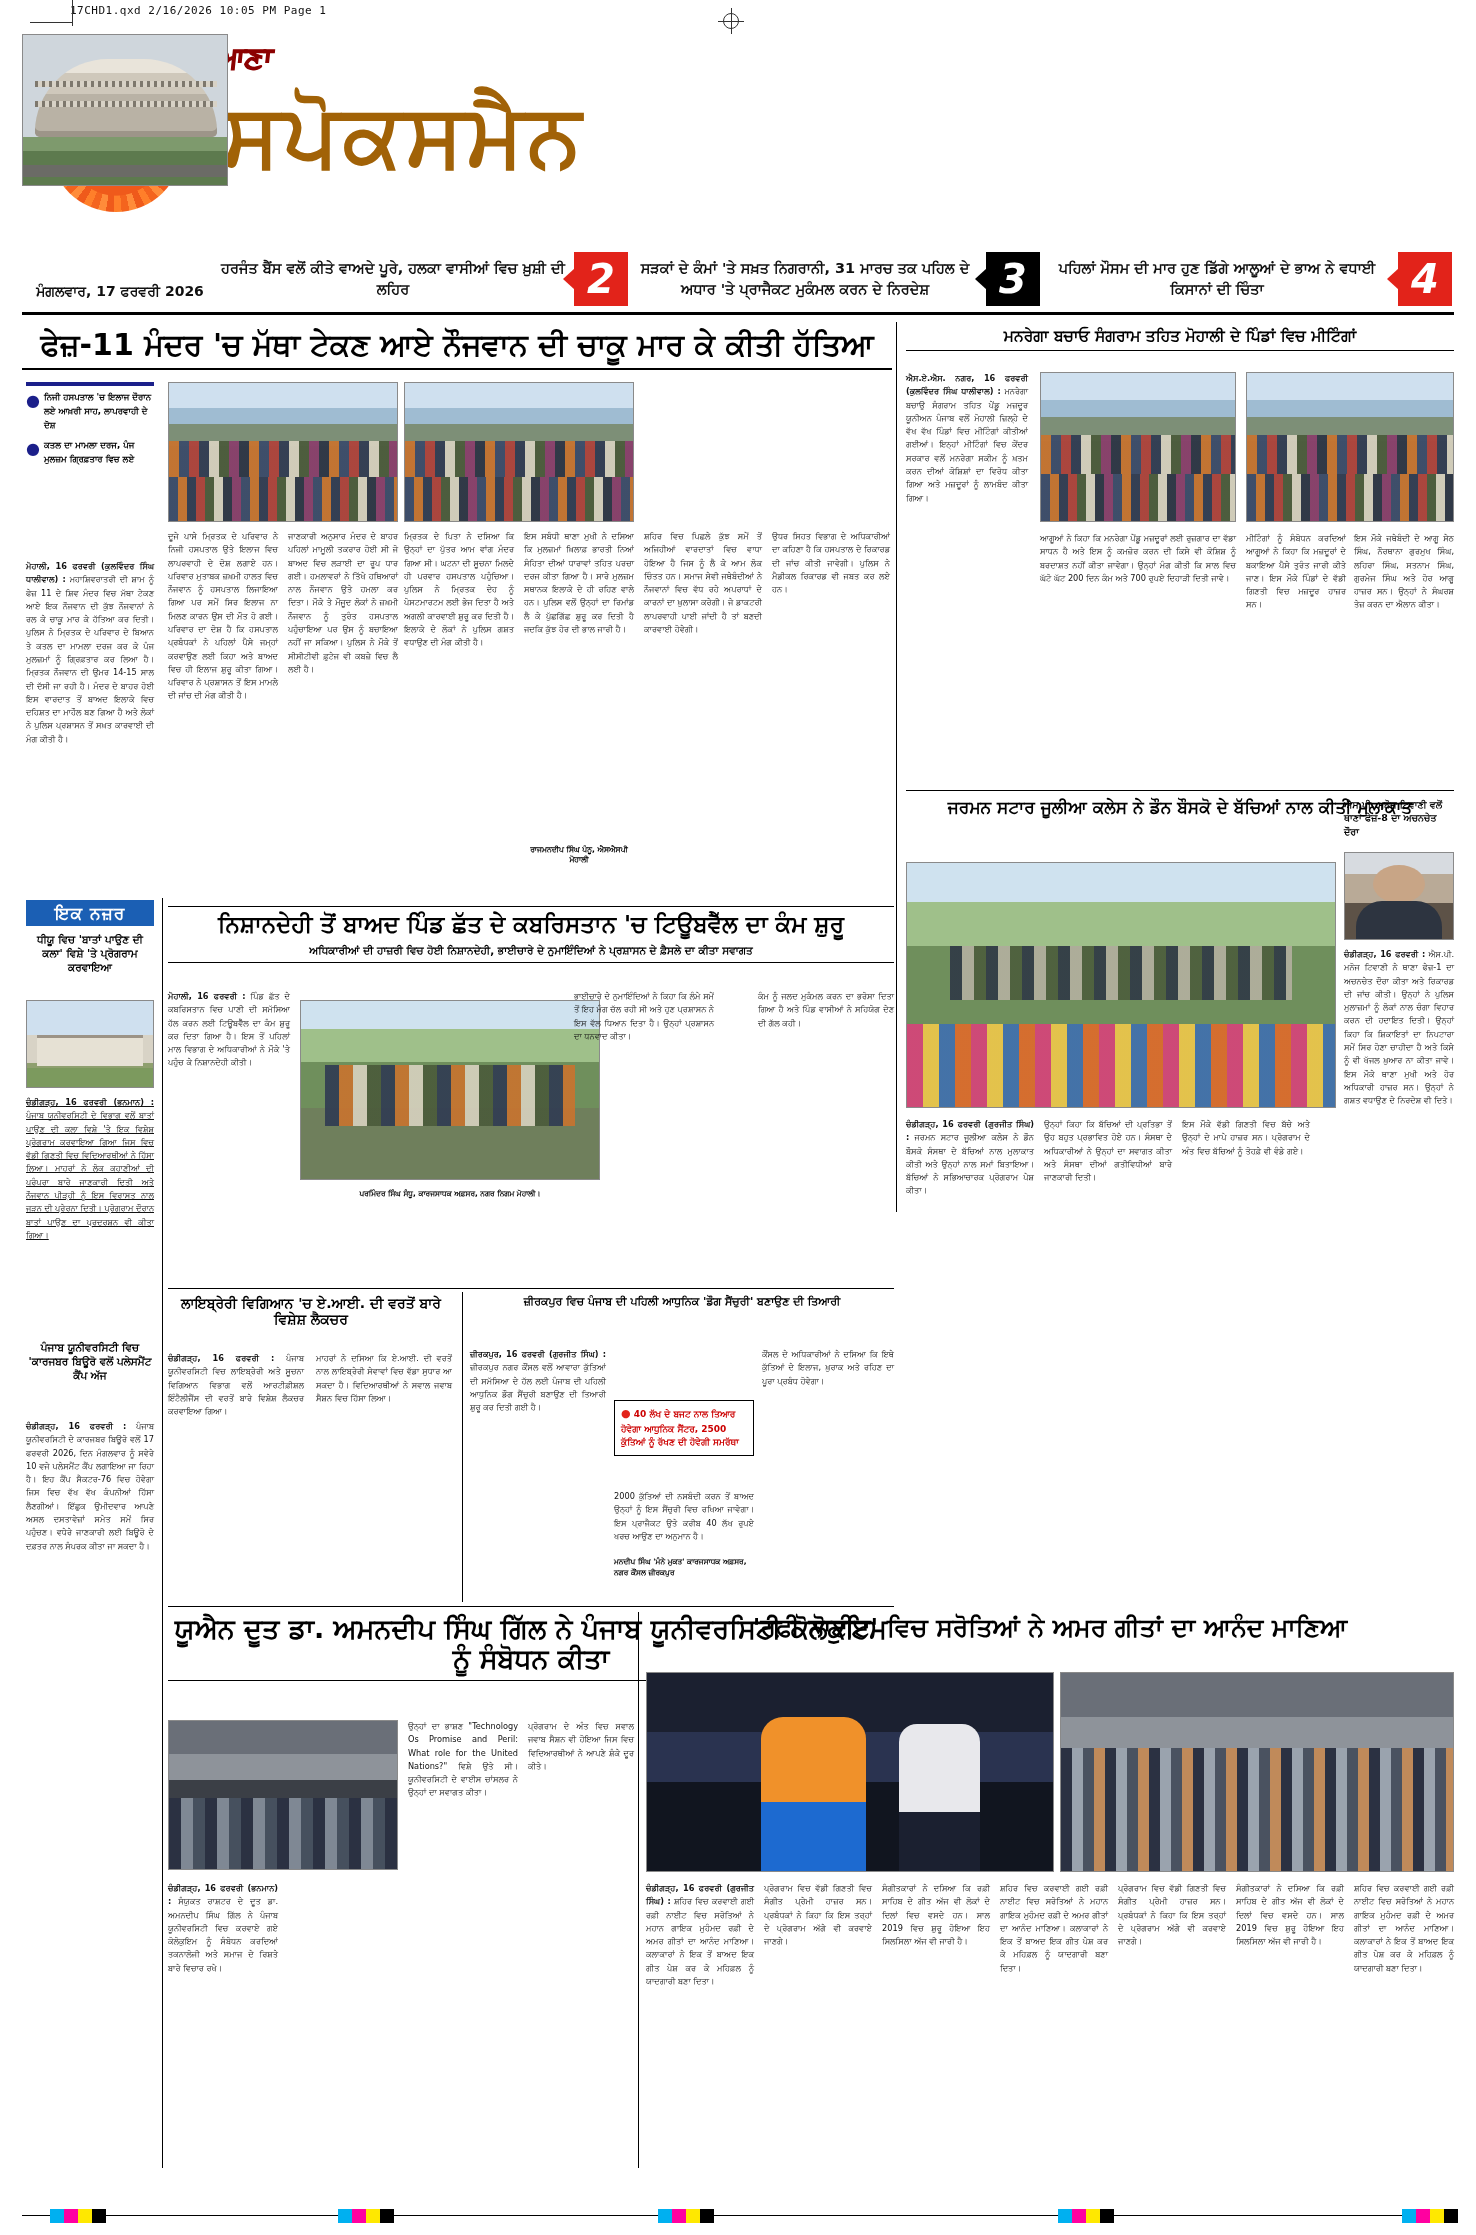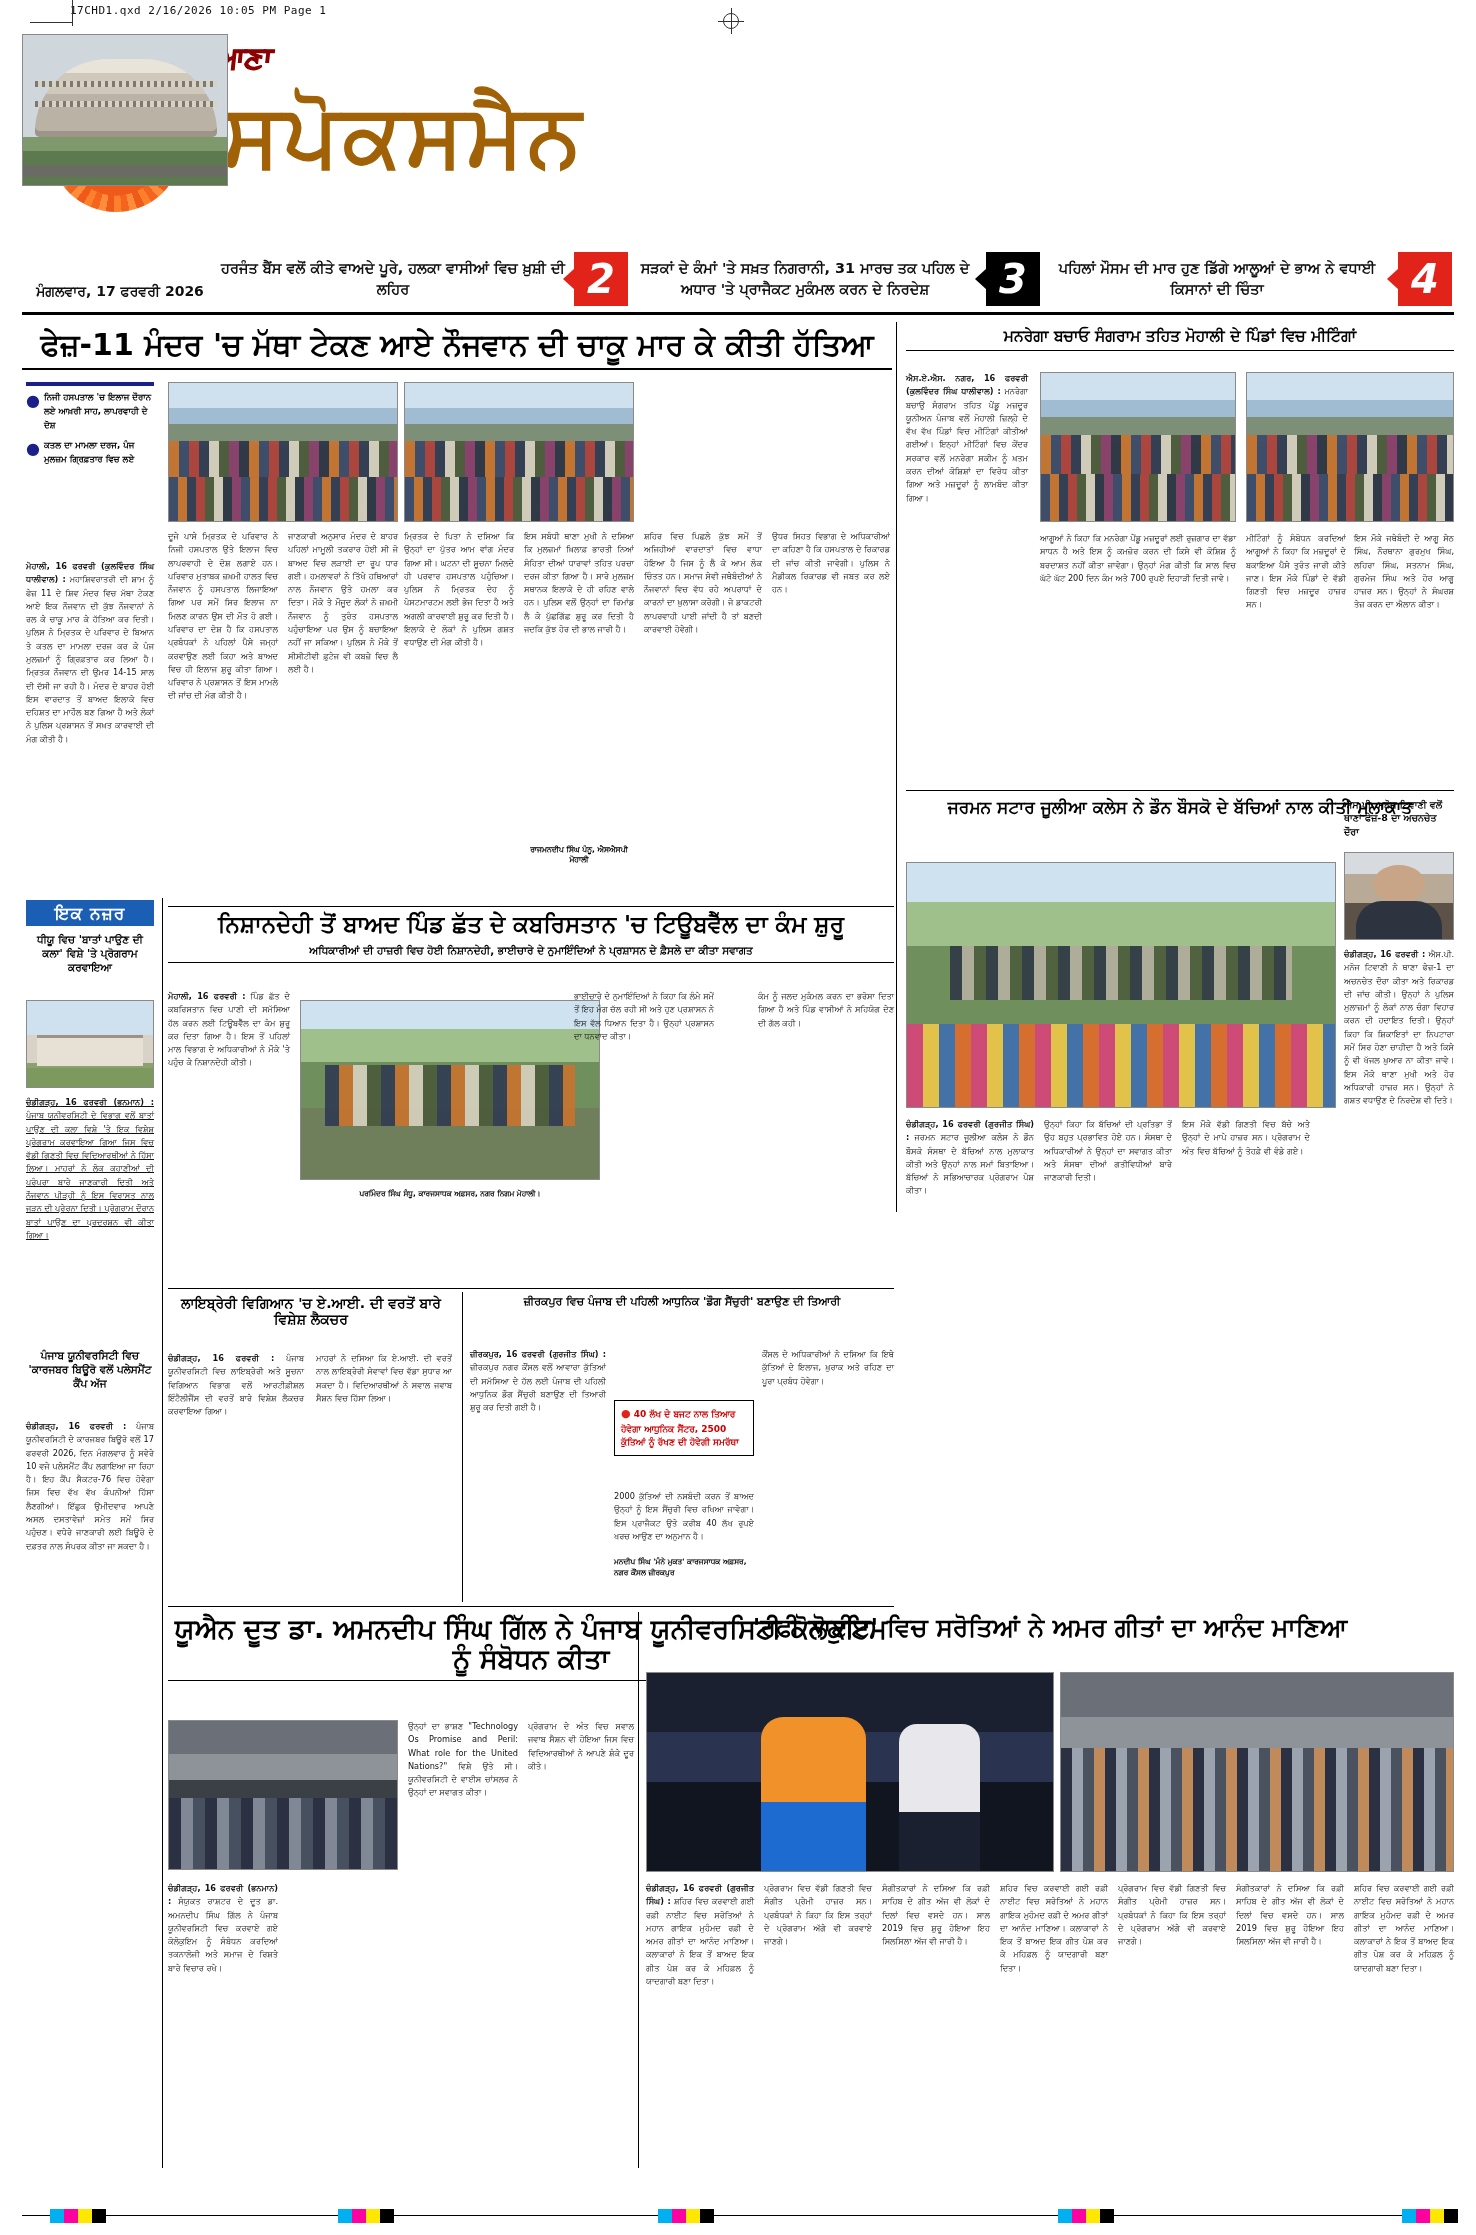--- a/index.html
+++ b/index.html
@@ -334,21 +334,21 @@
   </div>
   <div class="photo ph-bldg" style="position:absolute;left:26px;top:1000px;width:128px;height:88px;">
     <div style="position:absolute;left:8%;top:40%;width:84%;height:36%;background:#e6e1d4;border-top:3px solid #9c9386;"></div>
     <div style="position:absolute;left:0;bottom:0;width:100%;height:22%;background:#7c9a5e;"></div>
   </div>
   <div style="position:absolute;left:26px;top:1096px;width:128px;height:240px;text-decoration:underline;" class="body-col">
     <span class="byline">ਚੰਡੀਗੜ੍ਹ, 16 ਫਰਵਰੀ (ਭਨਮਾਨ) :</span>
     <span>ਪੰਜਾਬ ਯੂਨੀਵਰਸਿਟੀ ਦੇ ਵਿਭਾਗ ਵਲੋਂ ਬਾਤਾਂ ਪਾਉਣ ਦੀ ਕਲਾ ਵਿਸ਼ੇ 'ਤੇ ਇਕ ਵਿਸ਼ੇਸ਼ ਪ੍ਰੋਗਰਾਮ ਕਰਵਾਇਆ ਗਿਆ ਜਿਸ ਵਿਚ ਵੱਡੀ ਗਿਣਤੀ ਵਿਚ ਵਿਦਿਆਰਥੀਆਂ ਨੇ ਹਿੱਸਾ ਲਿਆ। ਮਾਹਰਾਂ ਨੇ ਲੋਕ ਕਹਾਣੀਆਂ ਦੀ ਪਰੰਪਰਾ ਬਾਰੇ ਜਾਣਕਾਰੀ ਦਿਤੀ ਅਤੇ ਨੌਜਵਾਨ ਪੀੜ੍ਹੀ ਨੂੰ ਇਸ ਵਿਰਾਸਤ ਨਾਲ ਜੁੜਨ ਦੀ ਪ੍ਰੇਰਨਾ ਦਿਤੀ। ਪ੍ਰੋਗਰਾਮ ਦੌਰਾਨ ਬਾਤਾਂ ਪਾਉਣ ਦਾ ਪ੍ਰਦਰਸ਼ਨ ਵੀ ਕੀਤਾ ਗਿਆ।</span>
   </div>
   <div style="position:absolute;left:26px;top:1340px;width:128px;">
-    <div class="hl" style="font-size:10.5px;line-height:1.35;margin-top:8px;">ਪੰਜਾਬ ਯੂਨੀਵਰਸਿਟੀ ਵਿਚ 'ਕਾਰਜਬਰ ਬਿਊਰੋ ਵਲੋਂ ਪਲੇਸਮੈਂਟ ਕੈਂਪ ਅੱਜ</div>
+    <div class="hl" style="font-size:10.5px;line-height:1.35;">ਪੰਜਾਬ ਯੂਨੀਵਰਸਿਟੀ ਵਿਚ 'ਕਾਰਜਬਰ ਬਿਊਰੋ ਵਲੋਂ ਪਲੇਸਮੈਂਟ ਕੈਂਪ ਅੱਜ</div>
   </div>
   <div style="position:absolute;left:26px;top:1420px;width:128px;height:740px;" class="body-col">
     <span class="byline">ਚੰਡੀਗੜ੍ਹ, 16 ਫਰਵਰੀ :</span>
     <span>ਪੰਜਾਬ ਯੂਨੀਵਰਸਿਟੀ ਦੇ ਕਾਰਜਬਰ ਬਿਊਰੋ ਵਲੋਂ 17 ਫਰਵਰੀ 2026, ਦਿਨ ਮੰਗਲਵਾਰ ਨੂੰ ਸਵੇਰੇ 10 ਵਜੇ ਪਲੇਸਮੈਂਟ ਕੈਂਪ ਲਗਾਇਆ ਜਾ ਰਿਹਾ ਹੈ। ਇਹ ਕੈਂਪ ਸੈਕਟਰ-76 ਵਿਚ ਹੋਵੇਗਾ ਜਿਸ ਵਿਚ ਵੱਖ ਵੱਖ ਕੰਪਨੀਆਂ ਹਿੱਸਾ ਲੈਣਗੀਆਂ। ਇੱਛੁਕ ਉਮੀਦਵਾਰ ਆਪਣੇ ਅਸਲ ਦਸਤਾਵੇਜ਼ਾਂ ਸਮੇਤ ਸਮੇਂ ਸਿਰ ਪਹੁੰਚਣ। ਵਧੇਰੇ ਜਾਣਕਾਰੀ ਲਈ ਬਿਊਰੋ ਦੇ ਦਫ਼ਤਰ ਨਾਲ ਸੰਪਰਕ ਕੀਤਾ ਜਾ ਸਕਦਾ ਹੈ।</span>
   </div>
 
   <div class="vrule" style="left:162px;top:898px;height:1270px;"></div>
   <div class="hrule" style="left:168px;top:906px;width:726px;"></div>
 
   <div style="position:absolute;left:168px;top:912px;width:726px;">

